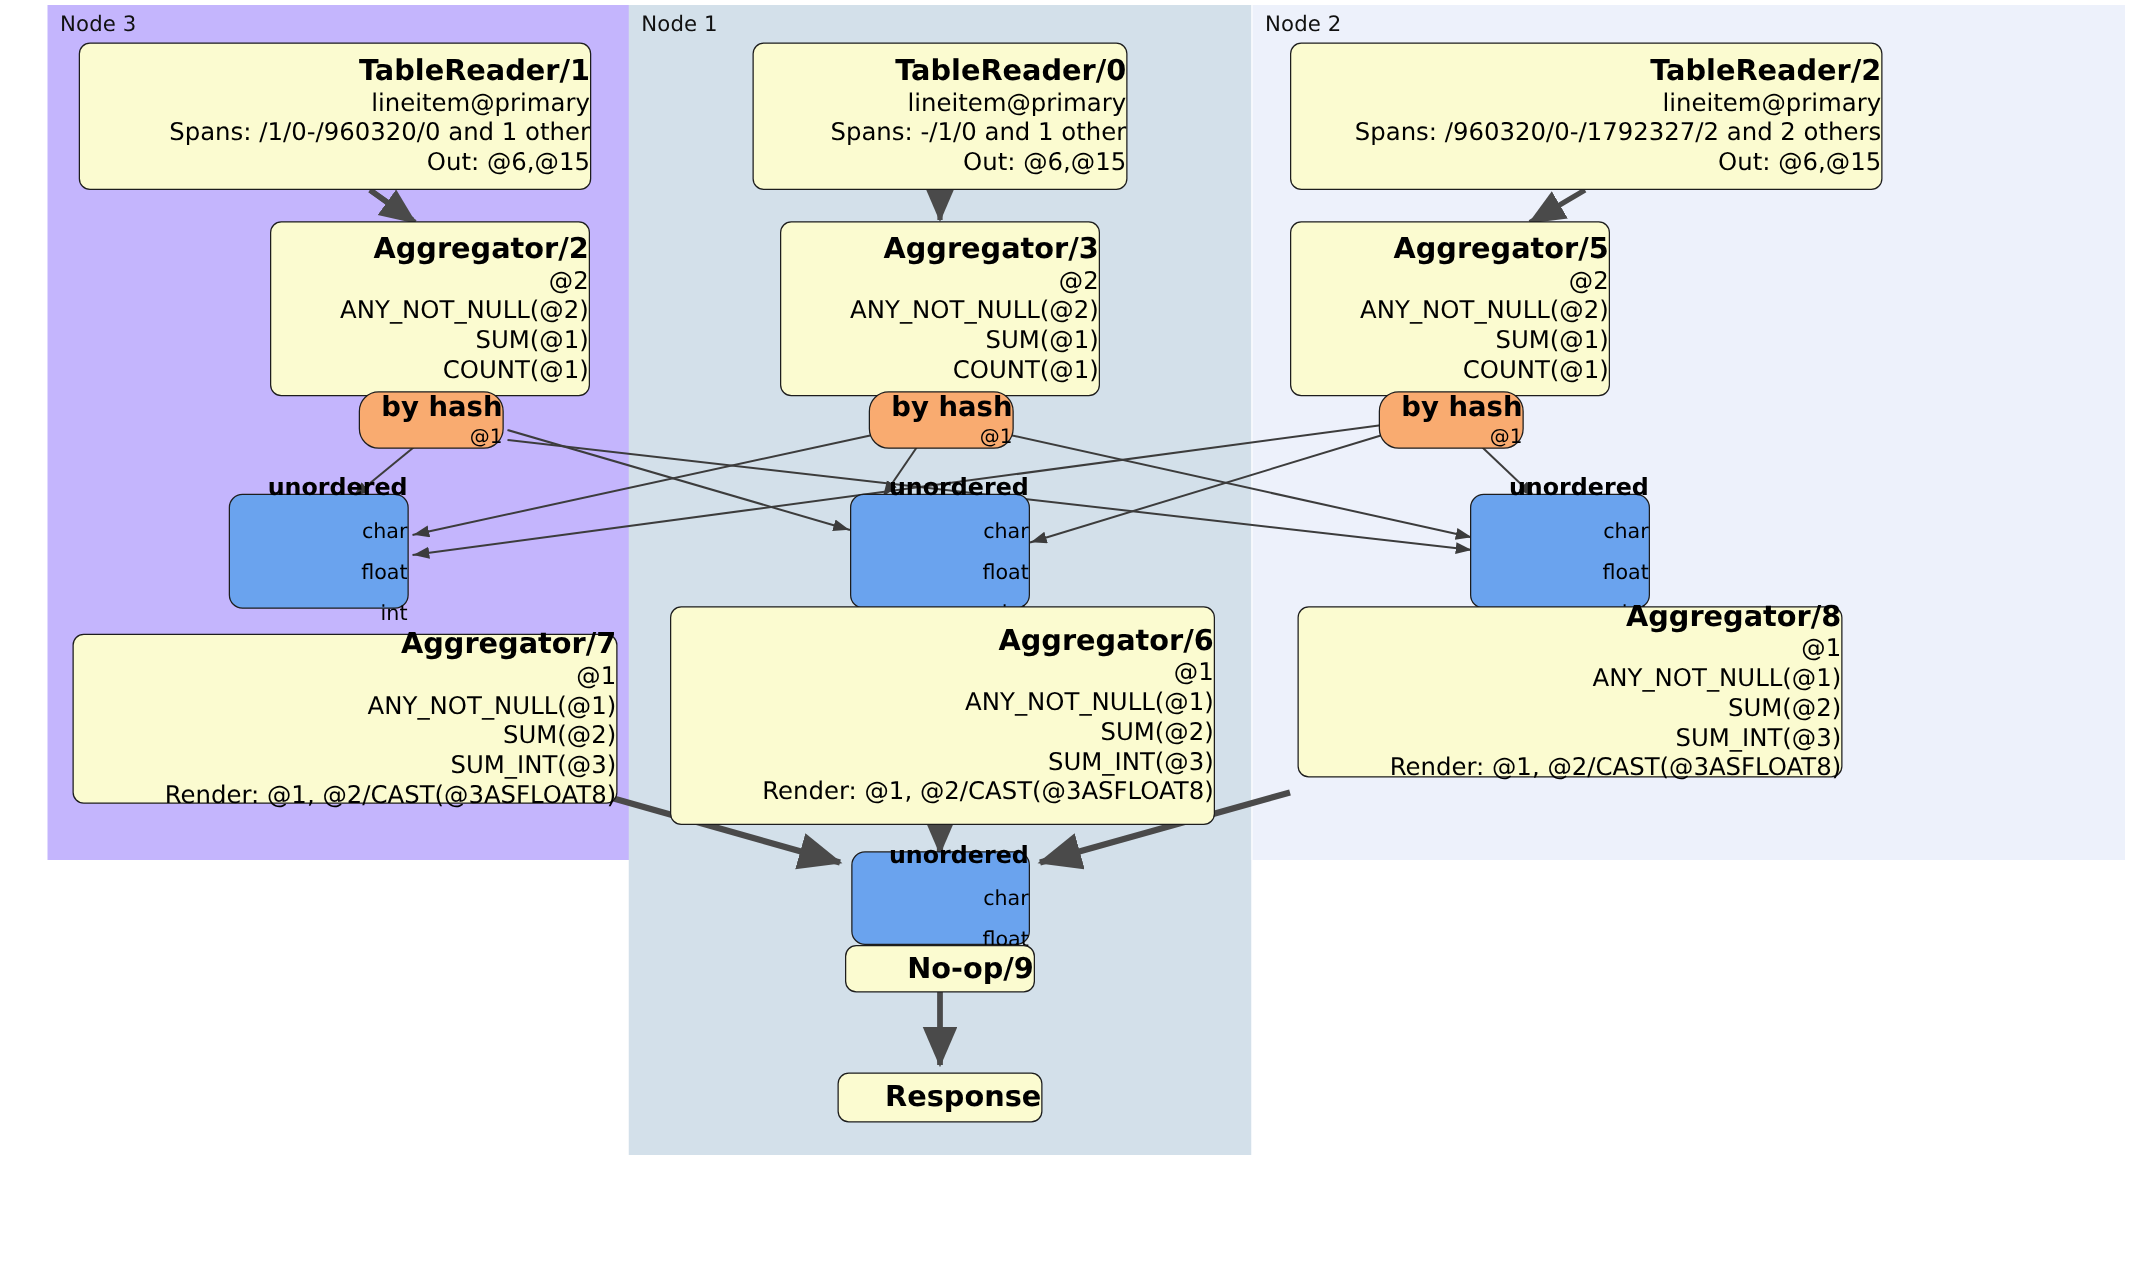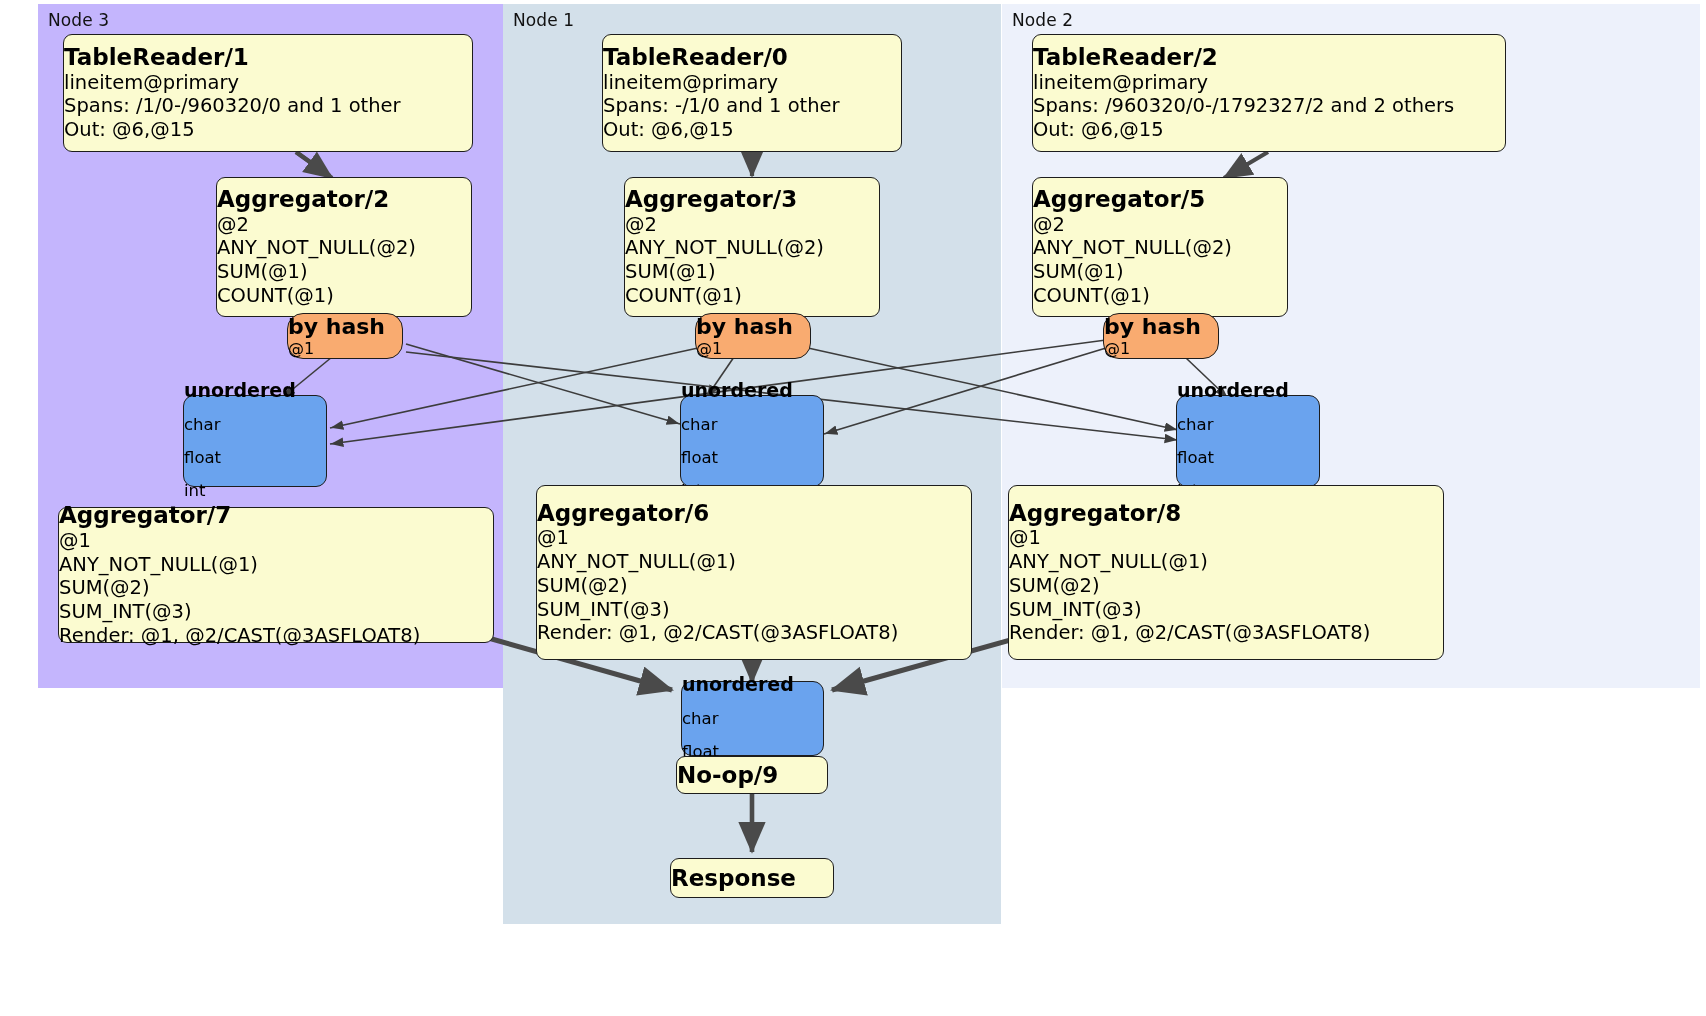--- a/index.html
+++ b/index.html
@@ -7,21 +7,21 @@
        font-family:"DejaVu Sans","Liberation Sans",sans-serif;}
   #stage{position:absolute;left:0;top:0;width:1706px;height:1016px;}
 
   
   .panel{position:absolute;box-sizing:border-box;}
   .panel-label{position:absolute;left:10px;top:6px;font-size:17px;color:#111;
                letter-spacing:.1px;white-space:nowrap;}
 
   
   .box{position:absolute;box-sizing:border-box;border:1.6px solid #1d1d1d;
-       display:flex;flex-direction:column;align-items:flex-start;justify-content:center;
+       display:flex;flex-direction:column;align-items:flex-end;justify-content:center;
        text-align:center;color:#000;}
   .proc{background:#fbfbd0;border-radius:9px;}
   .hash{background:#f9ab70;border-radius:16px;}
   .unord{background:#6aa3ee;border-radius:11px;gap:12px;}
 
   .ttl{font-weight:bold;font-size:23px;line-height:1.15;white-space:nowrap;}
   .sub{font-size:19.5px;line-height:1.22;white-space:nowrap;}
   .hash .ttl{font-size:22px;}
   .hash .sub{font-size:16px;}
   .unord .ttl{font-size:19px;}
@@ -179,21 +179,21 @@
 
   <div class="box proc" style="left:536px;top:485px;width:436px;height:175px;">
     <div class="ttl">Aggregator/6</div>
     <div class="sub">@1</div>
     <div class="sub">ANY_NOT_NULL(@1)</div>
     <div class="sub">SUM(@2)</div>
     <div class="sub">SUM_INT(@3)</div>
     <div class="sub">Render: @1, @2/CAST(@3ASFLOAT8)</div>
   </div>
 
-  <div class="box proc" style="left:1008px;top:485px;width:436px;height:175px;">
+  <div class="box proc" style="left:1038px;top:485px;width:436px;height:137px;">
     <div class="ttl">Aggregator/8</div>
     <div class="sub">@1</div>
     <div class="sub">ANY_NOT_NULL(@1)</div>
     <div class="sub">SUM(@2)</div>
     <div class="sub">SUM_INT(@3)</div>
     <div class="sub">Render: @1, @2/CAST(@3ASFLOAT8)</div>
   </div>
 
   <div class="box unord" style="left:681px;top:681px;width:143px;height:75px;">
     <div class="ttl">unordered</div>

